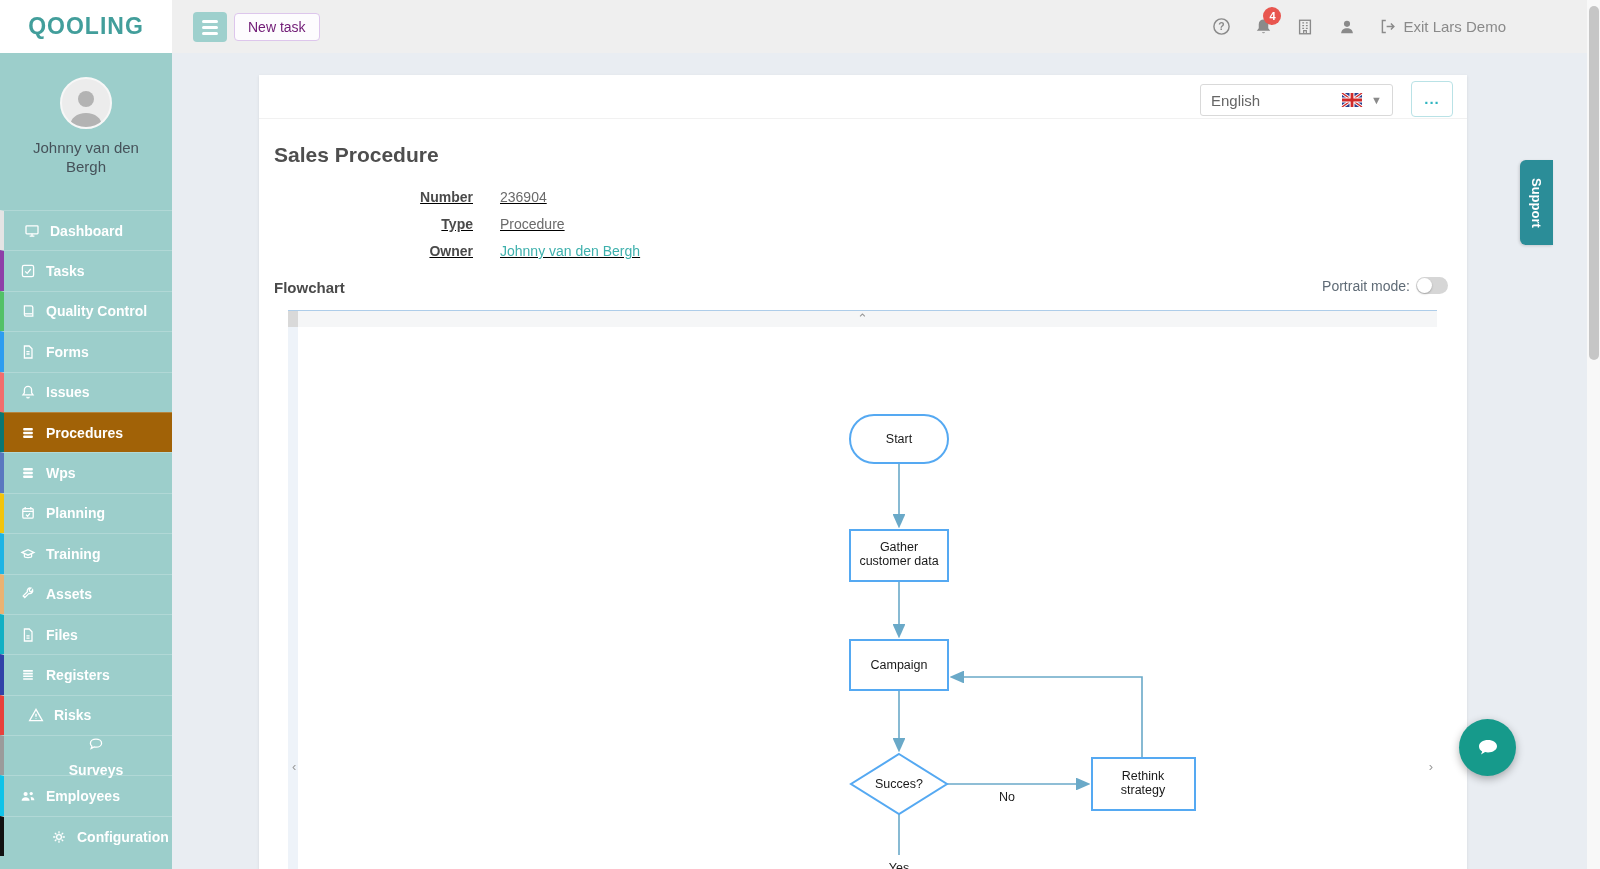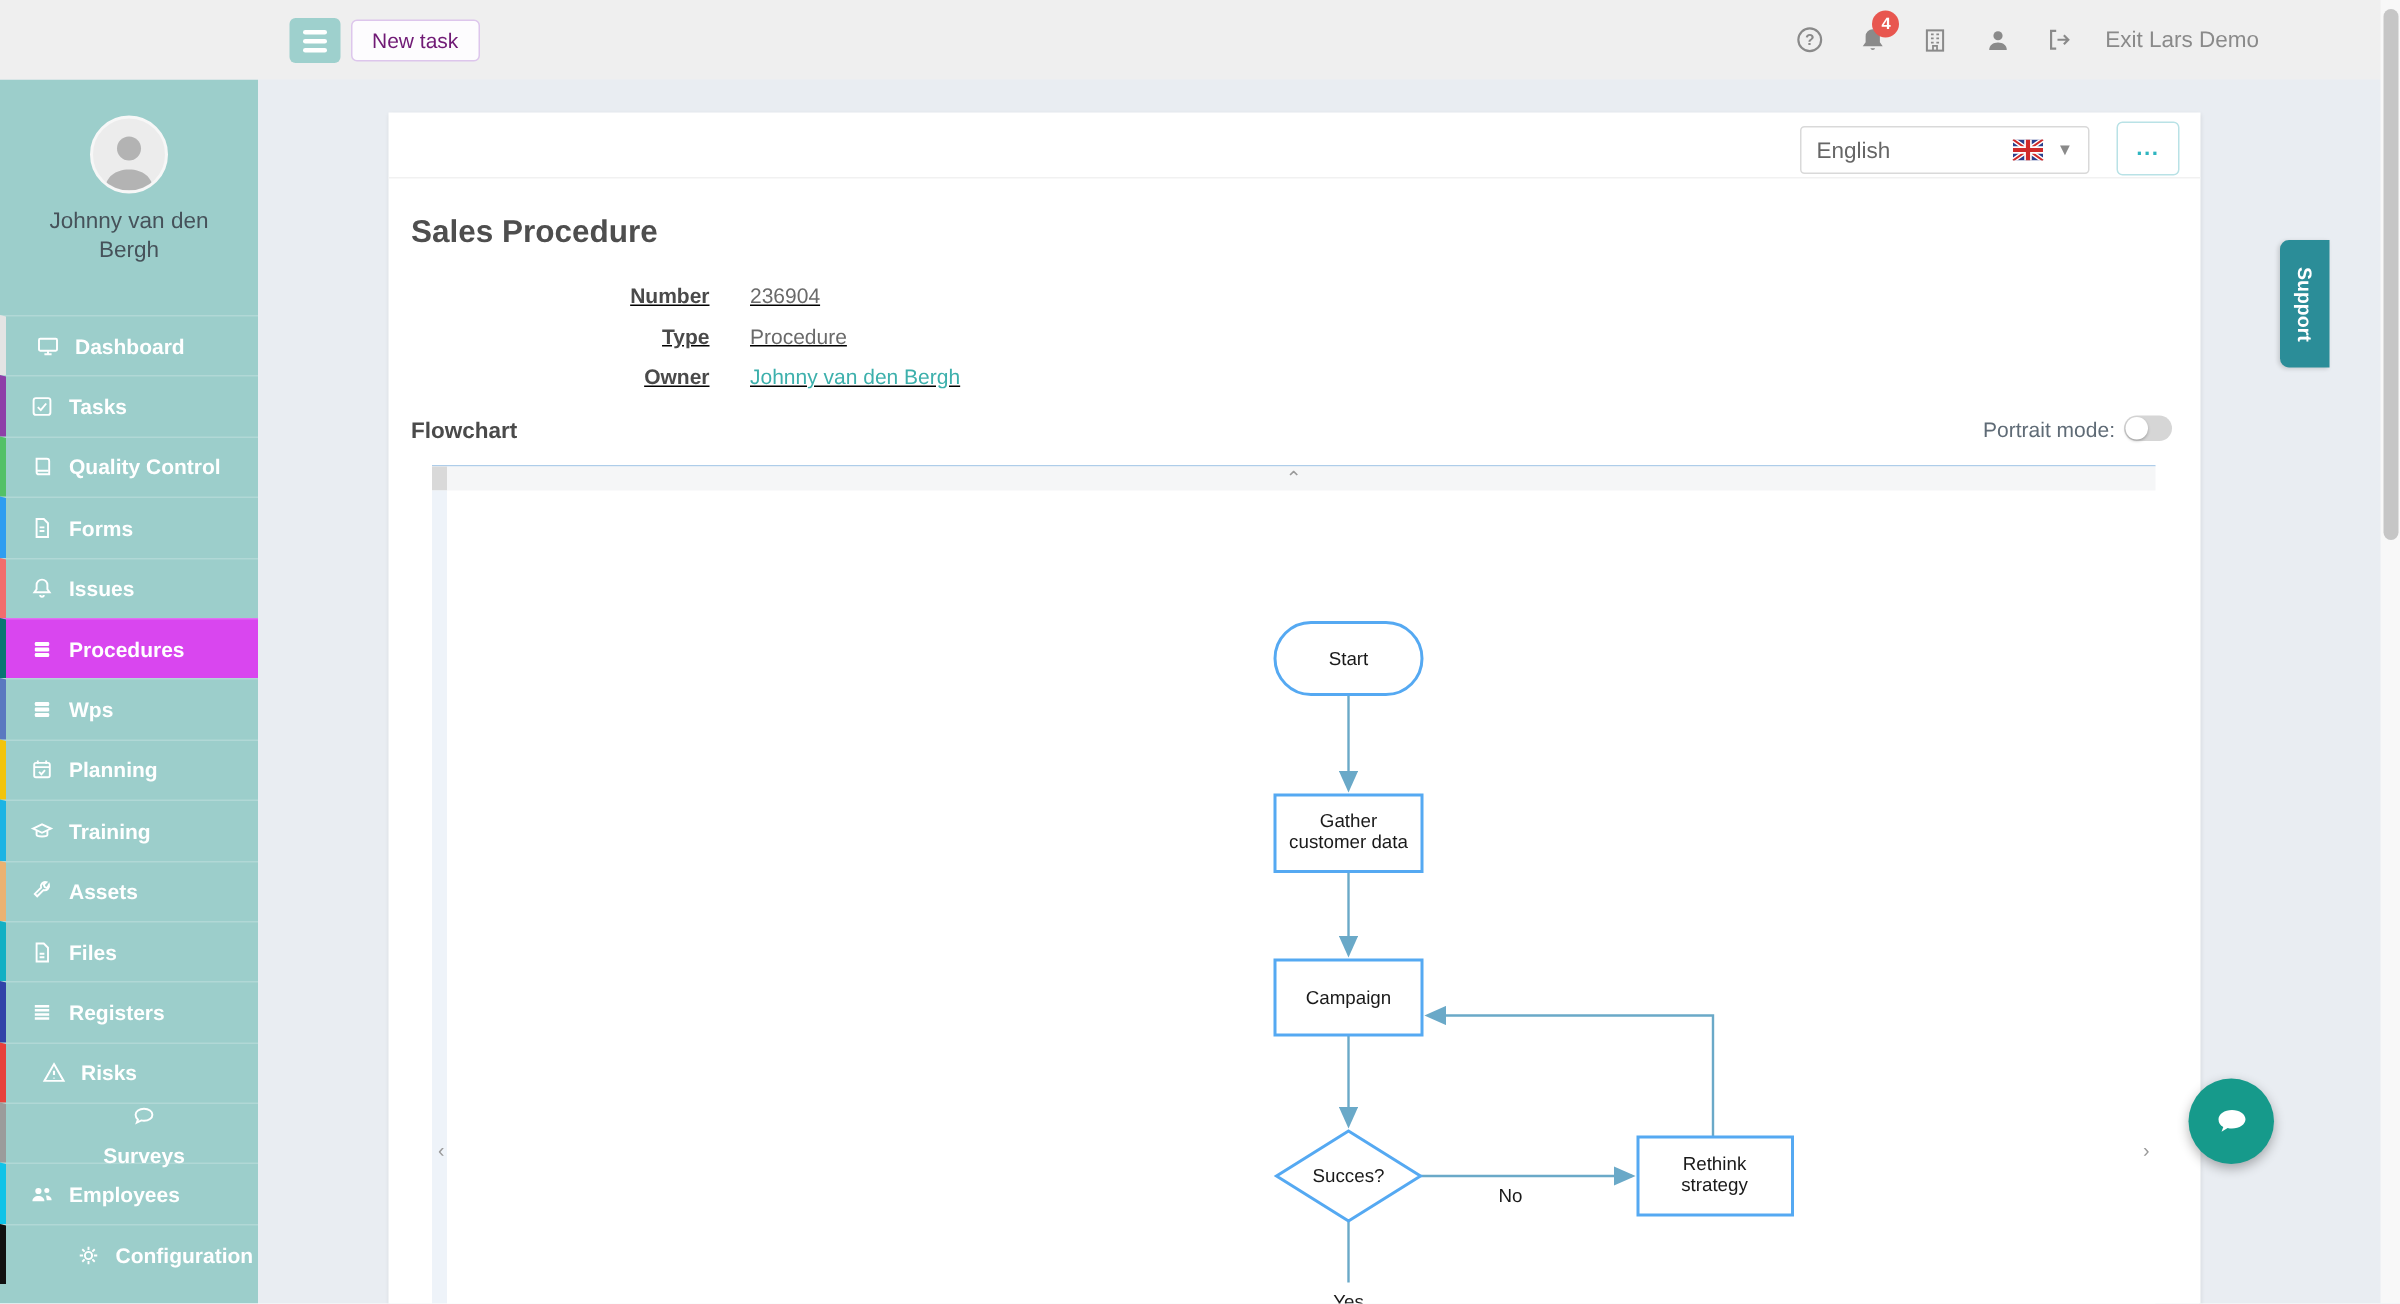--- a/index.html
+++ b/index.html
@@ -10,30 +10,30 @@
   .topbar { position:absolute; left:0; top:0; width:1600px; height:53px; background:#efefef; z-index:30; }
   .logo-area { position:absolute; left:0; top:0; width:172px; height:53px; background:#ffffff; display:flex; align-items:center; justify-content:center; }
   .logo { color:#429e9b; font-weight:bold; font-size:23px; letter-spacing:1px; }
   .hamburger { position:absolute; left:193px; top:12px; width:34px; height:30px; background:#9ed0cd; border:none; border-radius:4px; cursor:pointer; display:flex; flex-direction:column; align-items:center; justify-content:center; gap:3px; }
   .hamburger i { display:block; width:16px; height:3px; background:#ffffff; border-radius:2px; }
   .newtask { position:absolute; left:234px; top:13px; height:28px; padding:0 13px; background:#fdfcfe; border:1px solid #ddc6ec; border-radius:4px; color:#701a75; font-size:14px; cursor:pointer; }
   .top-icons { position:absolute; right:94px; top:0; height:53px; display:flex; align-items:center; gap:22px; color:#8a8a8a; }
   .tbicon { position:relative; width:20px; height:20px; display:flex; align-items:center; justify-content:center; cursor:pointer; }
   .tbicon svg { display:block; }
   .badge { position:absolute; top:-10px; right:-8px; min-width:18px; height:18px; background:#e8564f; color:#fff; border-radius:9px; font-size:11px; font-weight:bold; display:flex; align-items:center; justify-content:center; padding:0 4px; }
-  .exit { display:flex; align-items:center; gap:22px; color:#8a8a8a; font-size:15px; cursor:pointer; white-space:nowrap; }
+  .exit { display:flex; align-items:center; gap:7px; color:#8a8a8a; font-size:15px; cursor:pointer; white-space:nowrap; }
 
   
   .sidebar { position:absolute; left:0; top:53px; width:172px; height:816px; background:#9ccecb; z-index:20; }
   .profile { height:157px; display:flex; flex-direction:column; align-items:center; padding-top:24px; }
   .avatar { width:52px; height:52px; border-radius:50%; background:#ececec; border:2px solid #f7f7f7; display:flex; align-items:flex-end; justify-content:center; overflow:hidden; }
   .uname { margin-top:10px; color:#46525a; font-size:15px; text-align:center; line-height:1.25; width:120px; }
   .menu { }
   .side-item { height:40.4px; display:flex; align-items:center; gap:10px; padding-left:16px; border-left:4px solid transparent; border-top:1px solid rgba(255,255,255,0.22); color:#ffffff; font-size:14px; font-weight:bold; cursor:pointer; }
-  .side-item.active { background:#d946ef;align-items:center; }
+  .side-item.active { background:#a16207;align-items:center; }
   .side-item .micon { width:16px; height:16px; flex:0 0 16px; }
   .side-item .micon svg { width:16px; height:16px; display:block; }
 
   
   .main { position:absolute; left:172px; top:53px; right:0; bottom:0; background:#e9edf2; }
   .card { position:absolute; left:87px; top:22px; width:1208px; height:810px; background:#ffffff; box-shadow:0 1px 3px rgba(0,0,0,0.09); }
   .card-header { position:relative; height:44px; border-bottom:1px solid #f1f1f1; }
   .lang-select { position:absolute; right:74px; top:9px; width:193px; height:32px; border:1px solid #d9d9d9; border-radius:3px; background:#fff; display:flex; align-items:center; padding:0 10px; gap:8px; cursor:pointer; }
   .lang-select .ltext { color:#666; font-size:15px; flex:1; }
   .caret { color:#8a8a8a; font-size:11px; }
@@ -65,20 +65,23 @@
   
   .support-tab { position:absolute; right:47px; top:160px; width:33px; height:85px; background:#2b8d98; border-radius:6px 0 0 6px; color:#fff; font-size:13px; font-weight:bold; writing-mode:vertical-rl; display:flex; align-items:center; justify-content:center; cursor:pointer; z-index:40; box-shadow:-1px 1px 3px rgba(0,0,0,0.15); }
   .chat-fab { position:absolute; left:1459px; top:719px; width:57px; height:57px; border-radius:50%; background:#169a8b; border:none; box-shadow:0 3px 8px rgba(0,0,0,0.3); display:flex; align-items:center; justify-content:center; cursor:pointer; z-index:40; }
   .scrollbar { position:absolute; right:0; top:0; width:13px; height:869px; background:#f8f8f8; z-index:50; }
   .scroll-thumb { position:absolute; right:1px; top:6px; width:10px; height:354px; background:#c6c6c6; border-radius:6px; }
 </style>
 </head>
 <body>
 
 <div class="topbar">
+  <div class="logo-area">
+    <span class="logo">QOOLING</span>
+  </div>
   <button class="hamburger">
       <i></i>
       <i></i>
       <i></i>
     </button>
   <button class="newtask">New task</button>
   <div class="top-icons">
     <span class="tbicon">
       <svg width="19" height="19" viewBox="0 0 20 20">
           <circle cx="10" cy="10" r="8" fill="none" stroke="#8a8a8a" stroke-width="1.5"></circle>

